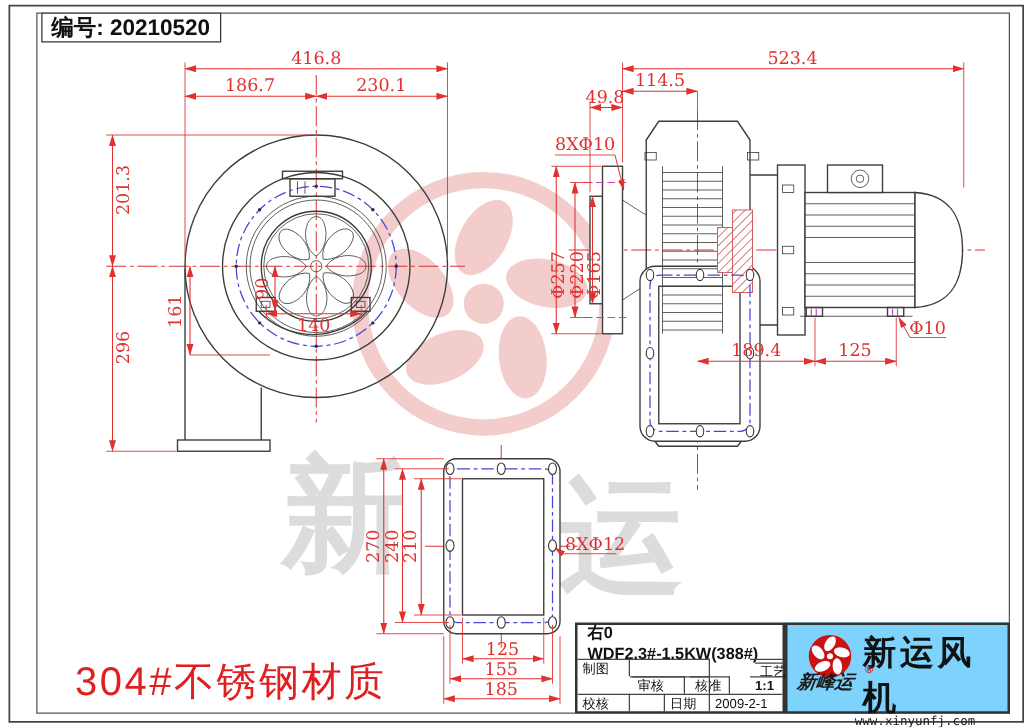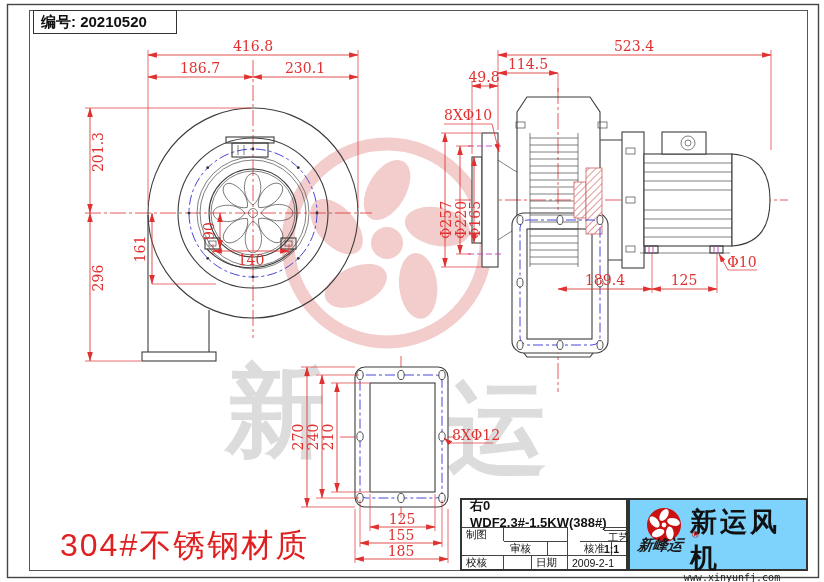--- a/index.html
+++ b/index.html
@@ -16,21 +16,21 @@
   .ldr{stroke:#e03030;stroke-width:0.8;fill:none;marker-end:url(#ar);}
   .cl{stroke:#e03030;stroke-width:0.8;fill:none;stroke-dasharray:16 3 3 3;}
   .bl{stroke:#4848d8;stroke-width:1;fill:none;stroke-dasharray:10 3 3 3;}
   .mg{stroke:#c040c0;stroke-width:0.9;fill:none;stroke-dasharray:6 3;}
   .dt{fill:#e03030;font:14px "DejaVu Serif",serif;text-anchor:middle;}
   .dts{text-anchor:start;}
   .wmt{fill:#dcdcdc;font-weight:bold;font-family:"Liberation Sans",sans-serif;}
   
   .docnum{position:absolute;left:33px;top:10px;width:144px;height:24px;border:1.5px solid #333;
           box-sizing:border-box;display:flex;align-items:center;padding-left:7px;
-          font-weight:bold;font-size:15px;color:#111;background:#fff;}
+          font-weight:bold;font-size:18px;color:#111;background:#fff;}
   
   .matnote{position:absolute;left:60px;top:524px;font-size:32px;color:#e02020;letter-spacing:2px;}
   
   .tb{position:absolute;left:460px;top:498px;width:168px;height:73px;border:2px solid #333;
       box-sizing:border-box;background:#fff;}
   .tb .cell{position:absolute;box-sizing:border-box;border-right:1px solid #444;border-top:1px solid #444;
       font-size:10.5px;color:#111;display:flex;align-items:center;padding-left:4px;overflow:hidden;}
   .tb .model{position:absolute;left:0;top:0;width:164px;height:27px;display:flex;align-items:center;
       padding-left:8px;font-weight:bold;font-size:13px;color:#111;box-sizing:border-box;}
   .tb .noright{border-right:none;}
@@ -280,21 +280,21 @@
 
 
 <div class="tb">
   <div class="model">右0 WDF2.3#-1.5KW(388#)</div>
   <div class="cell" style="left:0;top:27px;width:42px;height:14px;text-align:center;">制图</div>
   <div class="cell" style="left:42px;top:27px;width:64px;height:14px;"></div>
   <div class="cell" style="left:106px;top:30px;width:32px;height:14px;margin-left:36px;">工艺</div>
   <div class="cell noright" style="left:138px;top:27px;width:26px;height:14px;"></div>
   <div class="cell" style="left:0;top:41px;width:42px;height:14px;margin-left:44px;">审核</div>
   <div class="cell" style="left:42px;top:41px;width:64px;height:14px;"></div>
-  <div class="cell" style="left:118px;top:41px;width:32px;height:14px;">核准</div>
+  <div class="cell" style="left:90px;top:41px;width:32px;height:14px;">核准</div>
   <div class="cell noright red" style="left:138px;top:41px;width:26px;height:14px;">1:1</div>
   <div class="cell" style="left:0;top:55px;width:42px;height:14px;">校核</div>
   <div class="cell" style="left:42px;top:55px;width:28px;height:14px;"></div>
   <div class="cell" style="left:70px;top:55px;width:36px;height:14px;">日期</div>
   <div class="cell noright" style="left:106px;top:55px;width:58px;height:14px;">2009-2-1</div>
 </div>
 
 
 <div class="tbr">
   <svg class="logosvg" width="44" height="44">

